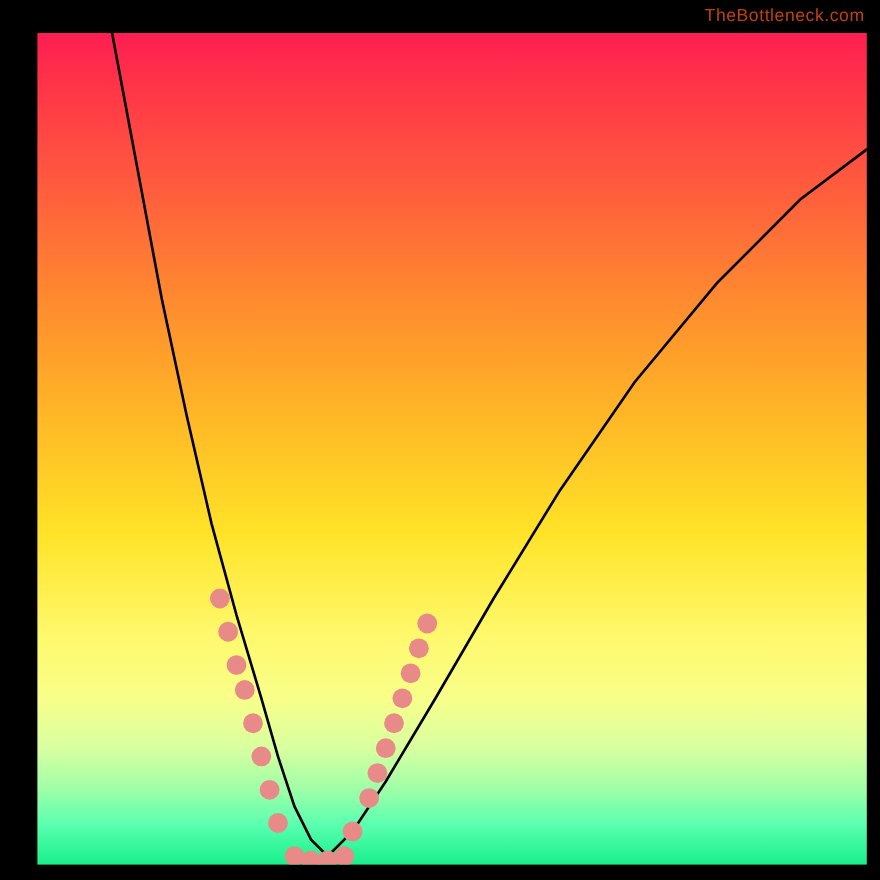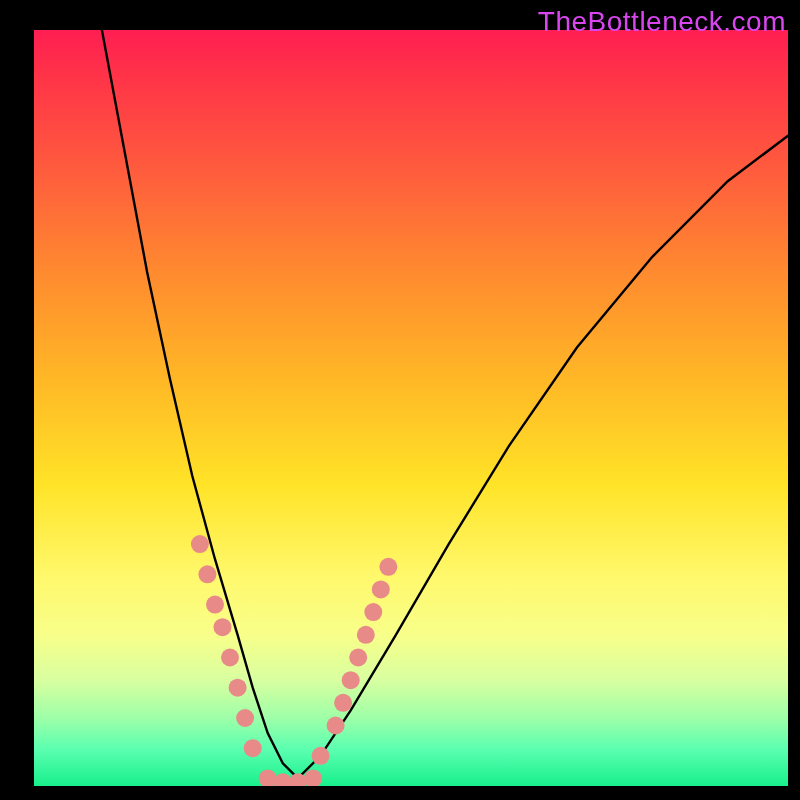--- a/index.html
+++ b/index.html
@@ -38,22 +38,22 @@
       #d8ffa0 86%,
       #9effa8 91%,
       #5dffb0 95%,
       #18f08c 100%
     );
   }
   .watermark {
     position: absolute;
     top: 6px;
     right: 14px;
-    color: #d946ef;
-    font-size: 28px;
+    color: #c2410c;
+    font-size: 16px;
     font-weight: 400;
     letter-spacing: 0.5px;
     z-index: 5;
   }
   svg.curve {
     position: absolute;
     left: 0;
     top: 0;
     width: 754px;
     height: 756px;

